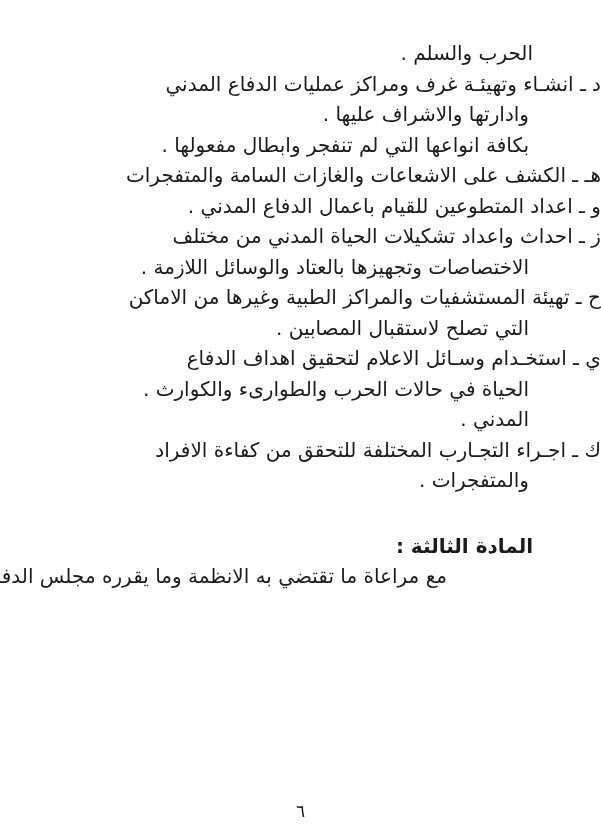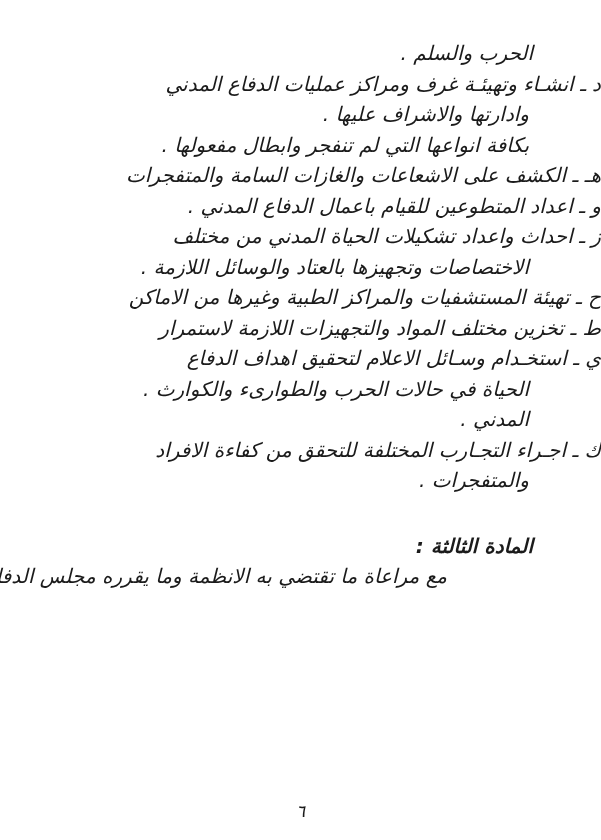--- a/index.html
+++ b/index.html
@@ -13,21 +13,20 @@
       font-family: "DejaVu Sans", sans-serif;
       overflow: hidden;
     }
     .page {
       position: relative;
       width: 601px;
       height: 840px;
       background: #ffffff;
       color: #1b1b1b;
       direction: rtl;
-      font-style: italic;
     }
     .text-block {
       position: absolute;
       top: 38px;
       right: 0;
       left: 0;
     }
     .line {
       font-size: 20px;
       line-height: 30.5px;
@@ -71,21 +70,21 @@
   <div class="text-block">
     <div class="line intro">الحرب والسلم .</div>
     <div class="line item">د ـ انشـاء وتهيئـة غرف ومراكز عمليات الدفاع المدني</div>
     <div class="line cont">وادارتها والاشراف عليها .</div>
     <div class="line cont">بكافة انواعها التي لم تنفجر وابطال مفعولها .</div>
     <div class="line item">هـ ـ الكشف على الاشعاعات والغازات السامة والمتفجرات</div>
     <div class="line item">و ـ اعداد المتطوعين للقيام باعمال الدفاع المدني .</div>
     <div class="line item">ز ـ احداث واعداد تشكيلات الحياة المدني من مختلف</div>
     <div class="line cont">الاختصاصات وتجهيزها بالعتاد والوسائل اللازمة .</div>
     <div class="line item">ح ـ تهيئة المستشفيات والمراكز الطبية وغيرها من الاماكن</div>
-    <div class="line item">ط ـ تخزين مختلف المواد والتجهيزات اللازمة لاستمرار</div>
+    <div class="line cont">التي تصلح لاستقبال المصابين .</div>
     <div class="line item">ي ـ استخـدام وسـائل الاعلام لتحقيق اهداف الدفاع</div>
     <div class="line cont">الحياة في حالات الحرب والطوارىء والكوارث .</div>
     <div class="line cont">المدني .</div>
     <div class="line item">ك ـ اجـراء التجـارب المختلفة للتحقق من كفاءة الافراد</div>
     <div class="line cont">والمتفجرات .</div>
     <div class="heading">المادة الثالثة :</div>
     <div class="line para">مع مراعاة ما تقتضي به الانظمة وما يقرره مجلس الدفاع</div>
   </div>
   <div class="page-number">٦</div>
 </div>

